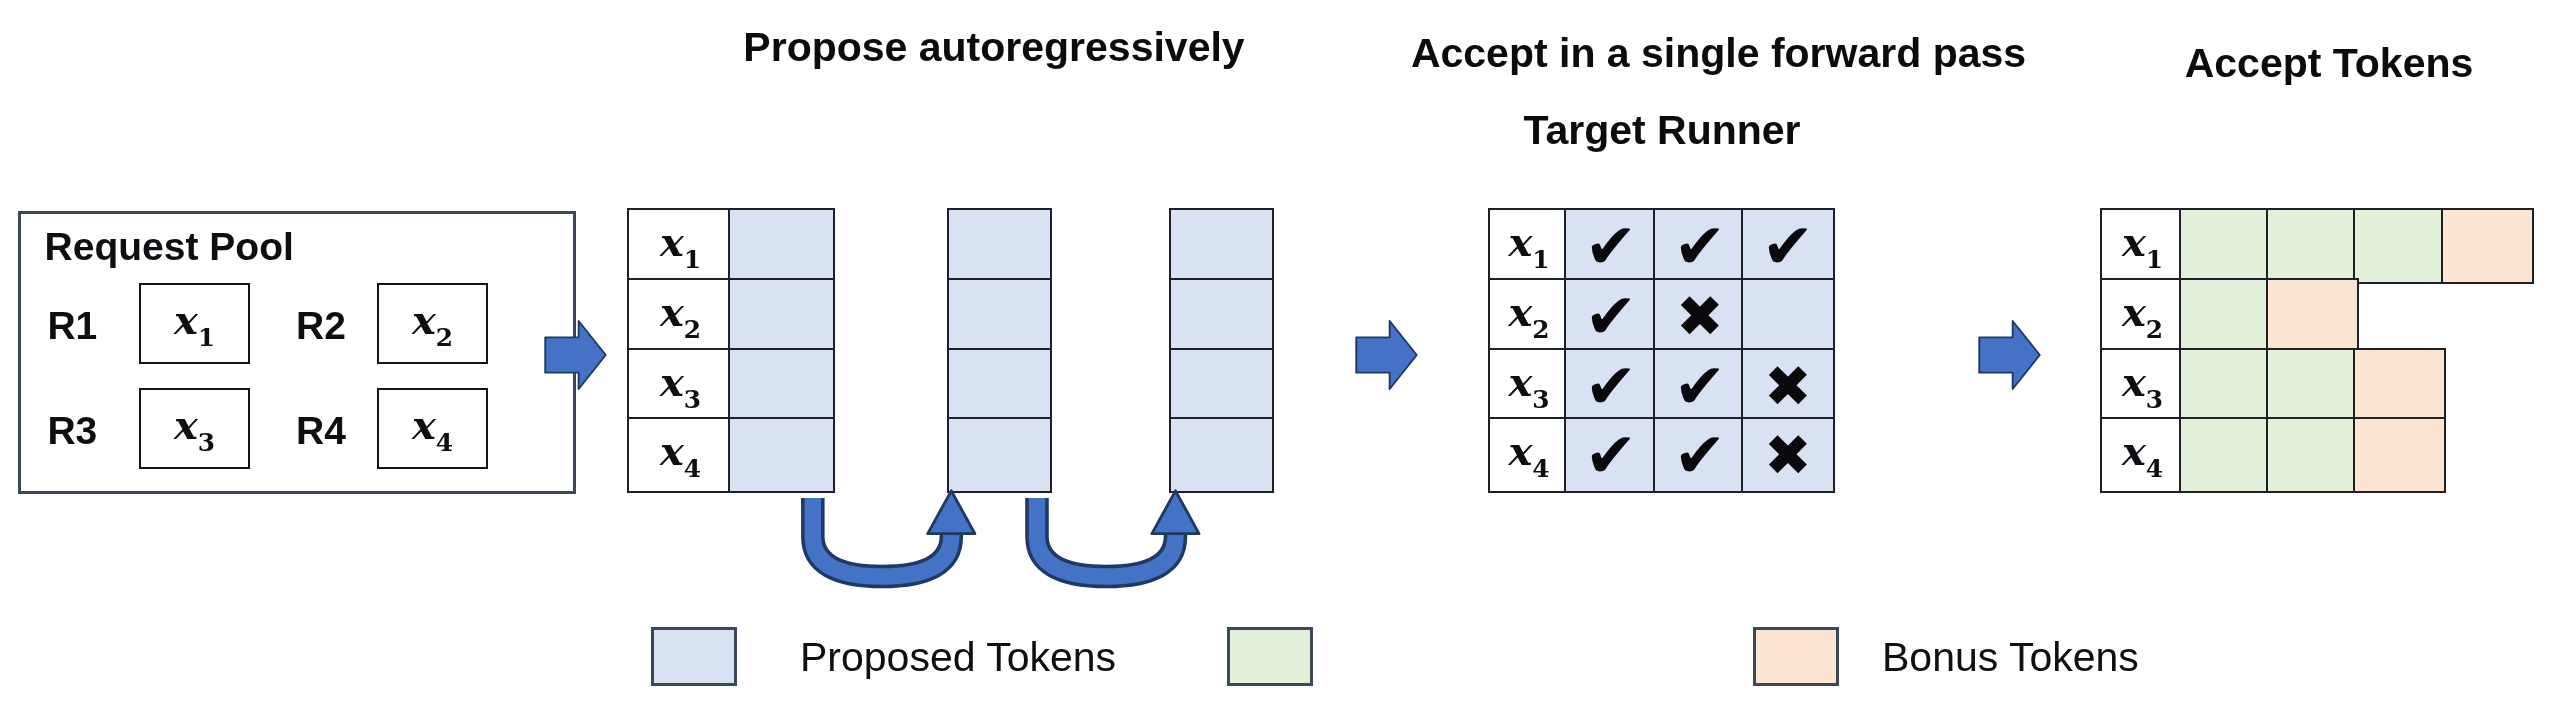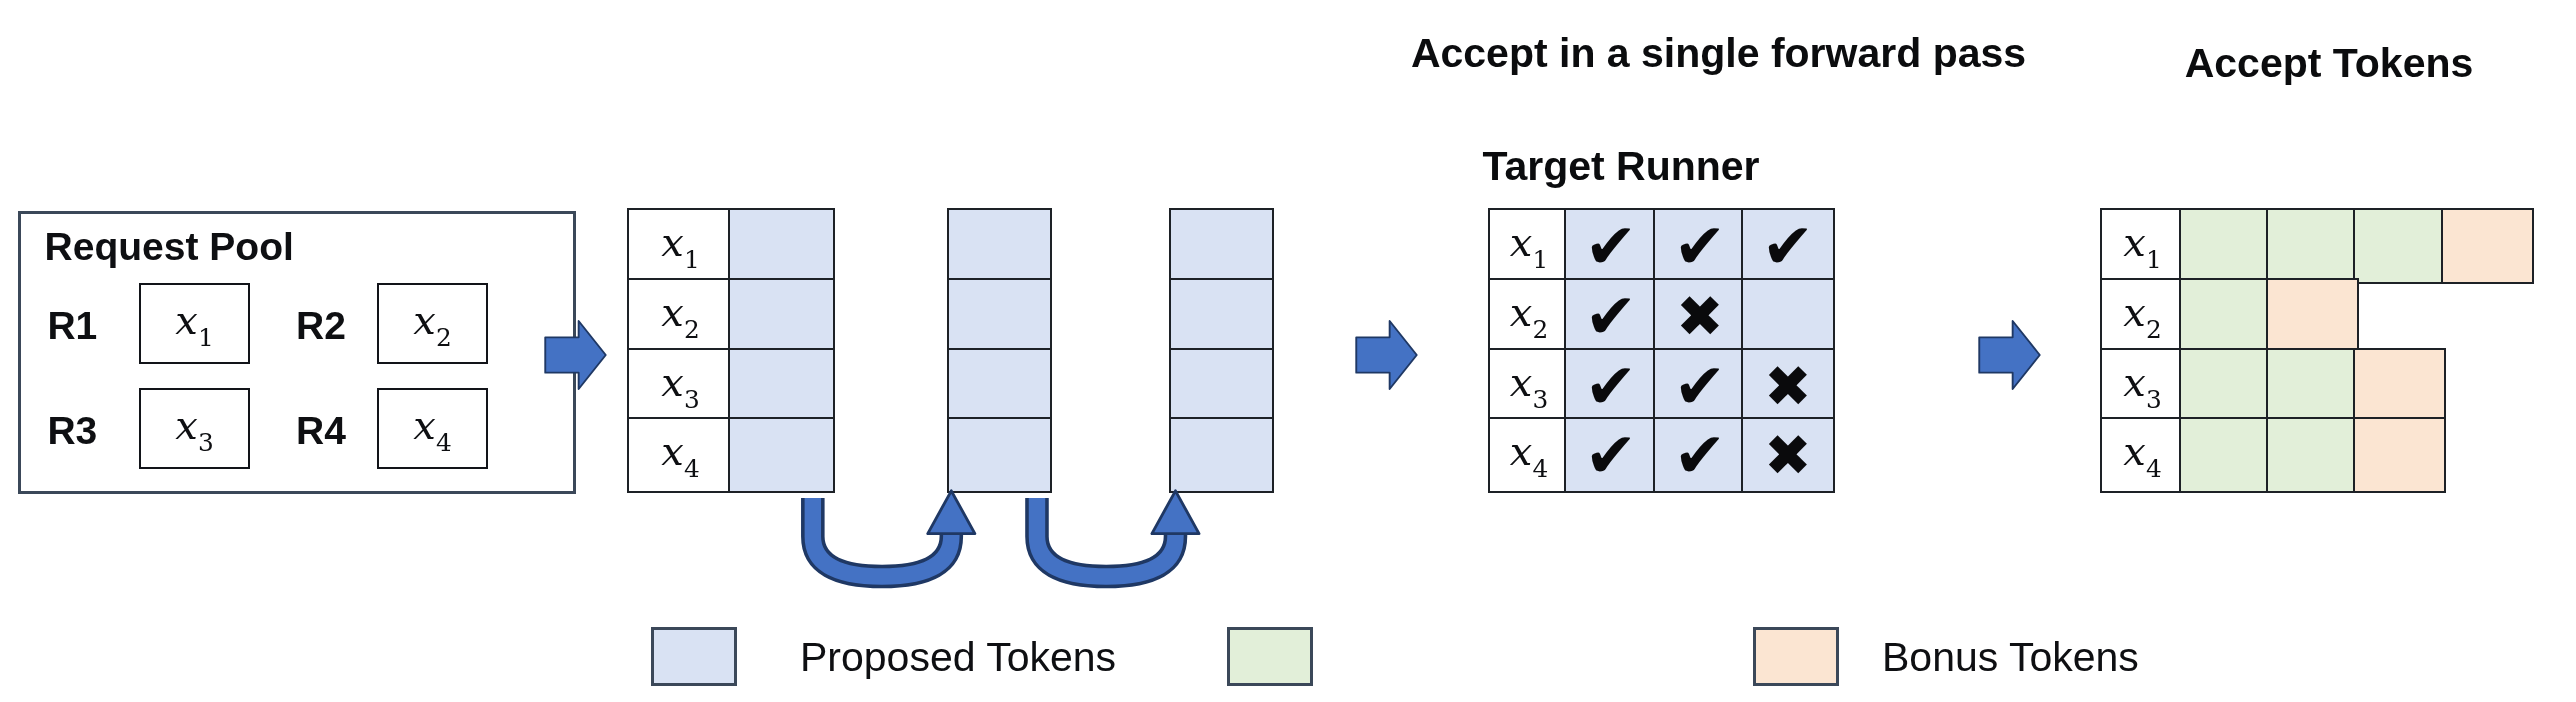--- a/index.html
+++ b/index.html
@@ -20,21 +20,21 @@
   .pool{
     position:absolute; left:18px; top:211px; width:558px; height:283px;
     border:3.6px solid var(--poolBorder); background:#fff; box-sizing:border-box;
   }
   .pool-title{position:absolute; left:41px; top:223px; font-size:39px; font-weight:600;}
   .req-label{position:absolute; font-size:39px; font-weight:600;}
   .token-box{
     position:absolute; width:111px; height:81px; border:2.9px solid #121419;
     background:#fff; box-sizing:border-box; display:flex; align-items:center; justify-content:center;
   }
-  .math{font-family:"DejaVu Serif", serif; font-style:italic; font-size:40px; font-weight:400; line-height:1;}
+  .math{font-family:"DejaVu Serif", serif; font-style:italic; font-size:40px; font-weight:700; line-height:1;}
   .math sub{font-style:normal; font-size:0.62em; line-height:1; transform:translateY(2.9px); display:inline-block;}
   
   .tbl{position:absolute;}
   .cell{
     position:absolute; box-sizing:border-box; border:2.9px solid var(--grid);
     display:flex; align-items:center; justify-content:center; background:#fff;
   }
   .cell.proposed{background:var(--proposed);}
   .cell.accepted{background:var(--accepted);}
   .cell.bonus{background:var(--bonus);}
@@ -52,22 +52,23 @@
   .legend-swatch.proposed{background:var(--proposed);}
   .legend-swatch.accepted{background:var(--accepted);}
   .legend-swatch.bonus{background:var(--bonus);}
   .legend-label{position:absolute; top:634px; font-size:41px; font-weight:500; white-space:nowrap;}
 </style>
 </head>
 <body>
 
 <div class="stage">
 
+  <div class="title" style="left:737px; top:24px; width:514px;">Propose autoregressively</div>
   <div class="title" style="left:1397px; top:30px; width:643px;">Accept in a single forward pass</div>
-  <div class="title" style="left:1407px; top:107px; width:428px;margin-top:36px;">Target Runner</div>
+  <div class="title" style="left:1448px; top:107px; width:428px;">Target Runner</div>
   <div class="title" style="left:2115px; top:40px; width:428px;">Accept Tokens</div>
 
   <div class="pool">
     <div class="pool-title" style="left:23.6px; top:11.4px; position:absolute;">Request Pool</div>
     <div class="req-label" style="left:26.4px; top:90px;text-align:center;">R1</div>
     <div class="token-box" style="left:118px; top:69px;">
       <span class="math"><i>x</i><sub>1</sub></span>
     </div>
     <div class="req-label" style="left:275px; top:90px;">R2</div>
     <div class="token-box" style="left:356px; top:69px;">

